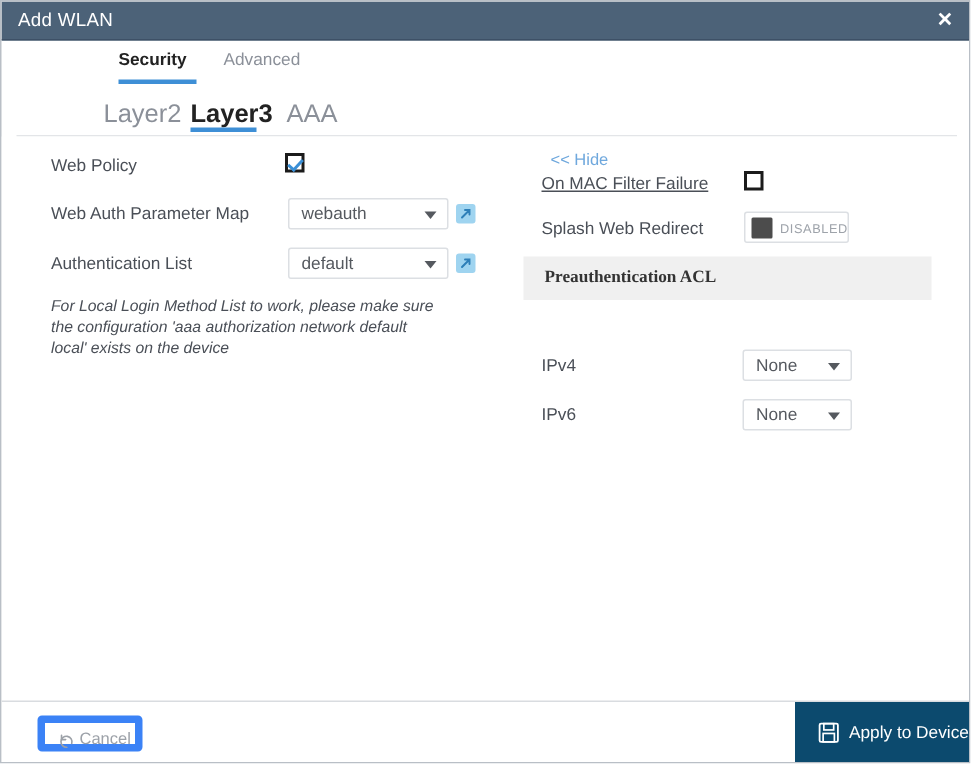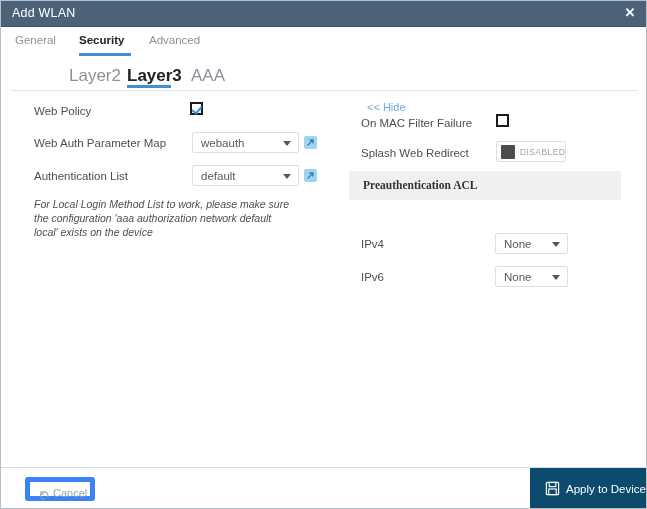--- a/index.html
+++ b/index.html
@@ -333,23 +333,20 @@
 <body>
 
 <div id="dialog">
 
   <div class="titlebar">
     <span class="titlebar-text">Add WLAN</span>
     <span class="close-icon">✕</span>
   </div>
 
   <div class="tabs-main">
-    <div class="tab" id="tab-general">
-      <span class="tab-label">General</span>
-    </div>
     <div class="tab active" id="tab-security">
       <span class="tab-label">Security</span>
     </div>
     <div class="tab" id="tab-advanced">
       <span class="tab-label">Advanced</span>
     </div>
   </div>
 
   <div class="tabs-sub">
     <div class="subtab" id="subtab-layer2">
@@ -388,21 +385,21 @@
     <div class="edit-btn" style="left:303px; top:78px;">
       <svg width="13" height="13" viewBox="0 0 13 13">
         <path d="M4 9 L9 4 M6 4 L9 4 L9 7" stroke="#2e7fb8" stroke-width="1.3" fill="none" stroke-linecap="round"></path>
       </svg>
     </div>
 
     <div class="note" style="top:106px;">For Local Login Method List to work, please make sure the configuration 'aaa authorization network default local' exists on the device</div>
 
     <span class="hide-link" style="left:366px; top:10px;">&lt;&lt; Hide</span>
 
-    <span class="field-label" style="left:360px; top:26px;">On MAC Filter Failure</span>
+    <span class="field-label" style="left:360px; top:26px;text-decoration:underline;">On MAC Filter Failure</span>
     <div class="checkbox" style="left:495px; top:23px;"></div>
 
     <span class="field-label" style="left:360px; top:56px;">Splash Web Redirect</span>
     <div class="toggle" style="left:495px; top:50px;">
       <span class="knob"></span>
       <span class="toggle-label">DISABLED</span>
     </div>
 
     <div class="section-header" style="top:80px;font-family:Liberation Serif, serif;">
       <span class="section-header-text">Preauthentication ACL</span>

